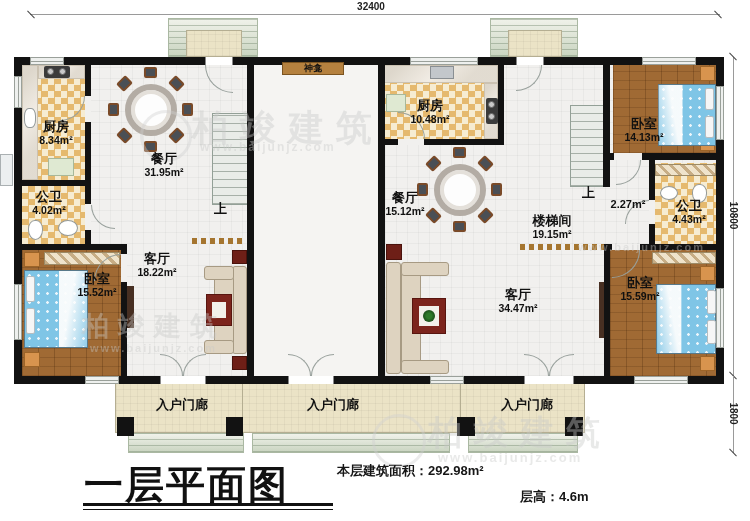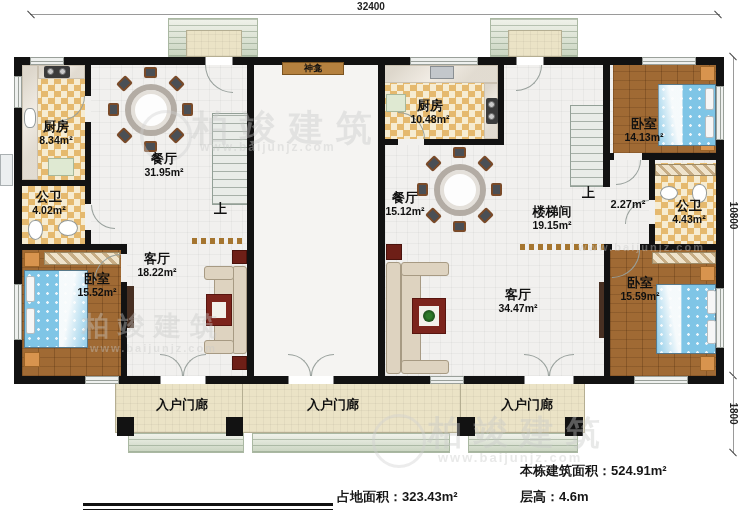--- a/index.html
+++ b/index.html
@@ -305,21 +305,21 @@
     <div class="room-area">18.22m²</div>
   </div>
   <div class="room-label" style="left:390px;top:99px;width:80px;">
     <div class="room-name">厨房</div>
     <div class="room-area">10.48m²</div>
   </div>
   <div class="room-label" style="left:365px;top:191px;width:80px;">
     <div class="room-name">餐厅</div>
     <div class="room-area">15.12m²</div>
   </div>
-  <div class="room-label" style="left:507px;top:205px;width:90px;">
+  <div class="room-label" style="left:507px;top:214px;width:90px;">
     <div class="room-name">楼梯间</div>
     <div class="room-area">19.15m²</div>
   </div>
   <div class="room-label" style="left:598px;top:198px;width:60px;">
     <div class="room-area" style="font-size:11px;">2.27m²</div>
   </div>
   <div class="room-label" style="left:604px;top:117px;width:80px;">
     <div class="room-name">卧室</div>
     <div class="room-area">14.13m²</div>
   </div>
@@ -349,26 +349,24 @@
   <div class="dimtext" style="left:341px;top:1px;width:60px;">32400</div>
   <div class="dimline" style="left:733px;top:57px;width:1px;height:319px;"></div>
   <div class="tick" style="left:728px;top:56px;"></div>
   <div class="tick" style="left:728px;top:375px;"></div>
   <div class="dimtext dimtext-v" style="left:711px;top:210px;width:44px;">10800</div>
   <div class="dimline" style="left:733px;top:376px;width:1px;height:77px;"></div>
   <div class="tick" style="left:728px;top:452px;"></div>
   <div class="dimtext dimtext-v" style="left:716px;top:408px;width:34px;">1800</div>
 
   <div class="title-row" style="left:84px;top:458px;">
+    <span class="title-cn">一层平面图</span>
   </div>
   <div class="rule" style="left:83px;top:503px;width:250px;height:3px;"></div>
   <div class="rule" style="left:83px;top:509px;width:250px;height:1px;"></div>
-  <div class="stat" style="left:520px;top:462px;">
-    <span>本栋建筑面积：</span><span>524.91m²</span>
-  </div>
-  <div class="stat" style="left:337px;top:488px;">
-    <span>占地面积：</span><span>323.43m²</span>
+  <div class="stat" style="left:337px;top:462px;">
+    <span>本层建筑面积：</span><span>292.98m²</span>
   </div>
   <div class="stat" style="left:520px;top:488px;">
     <span>层高：</span><span>4.6m</span>
   </div>
 
 </div>
 
 </body></html>

